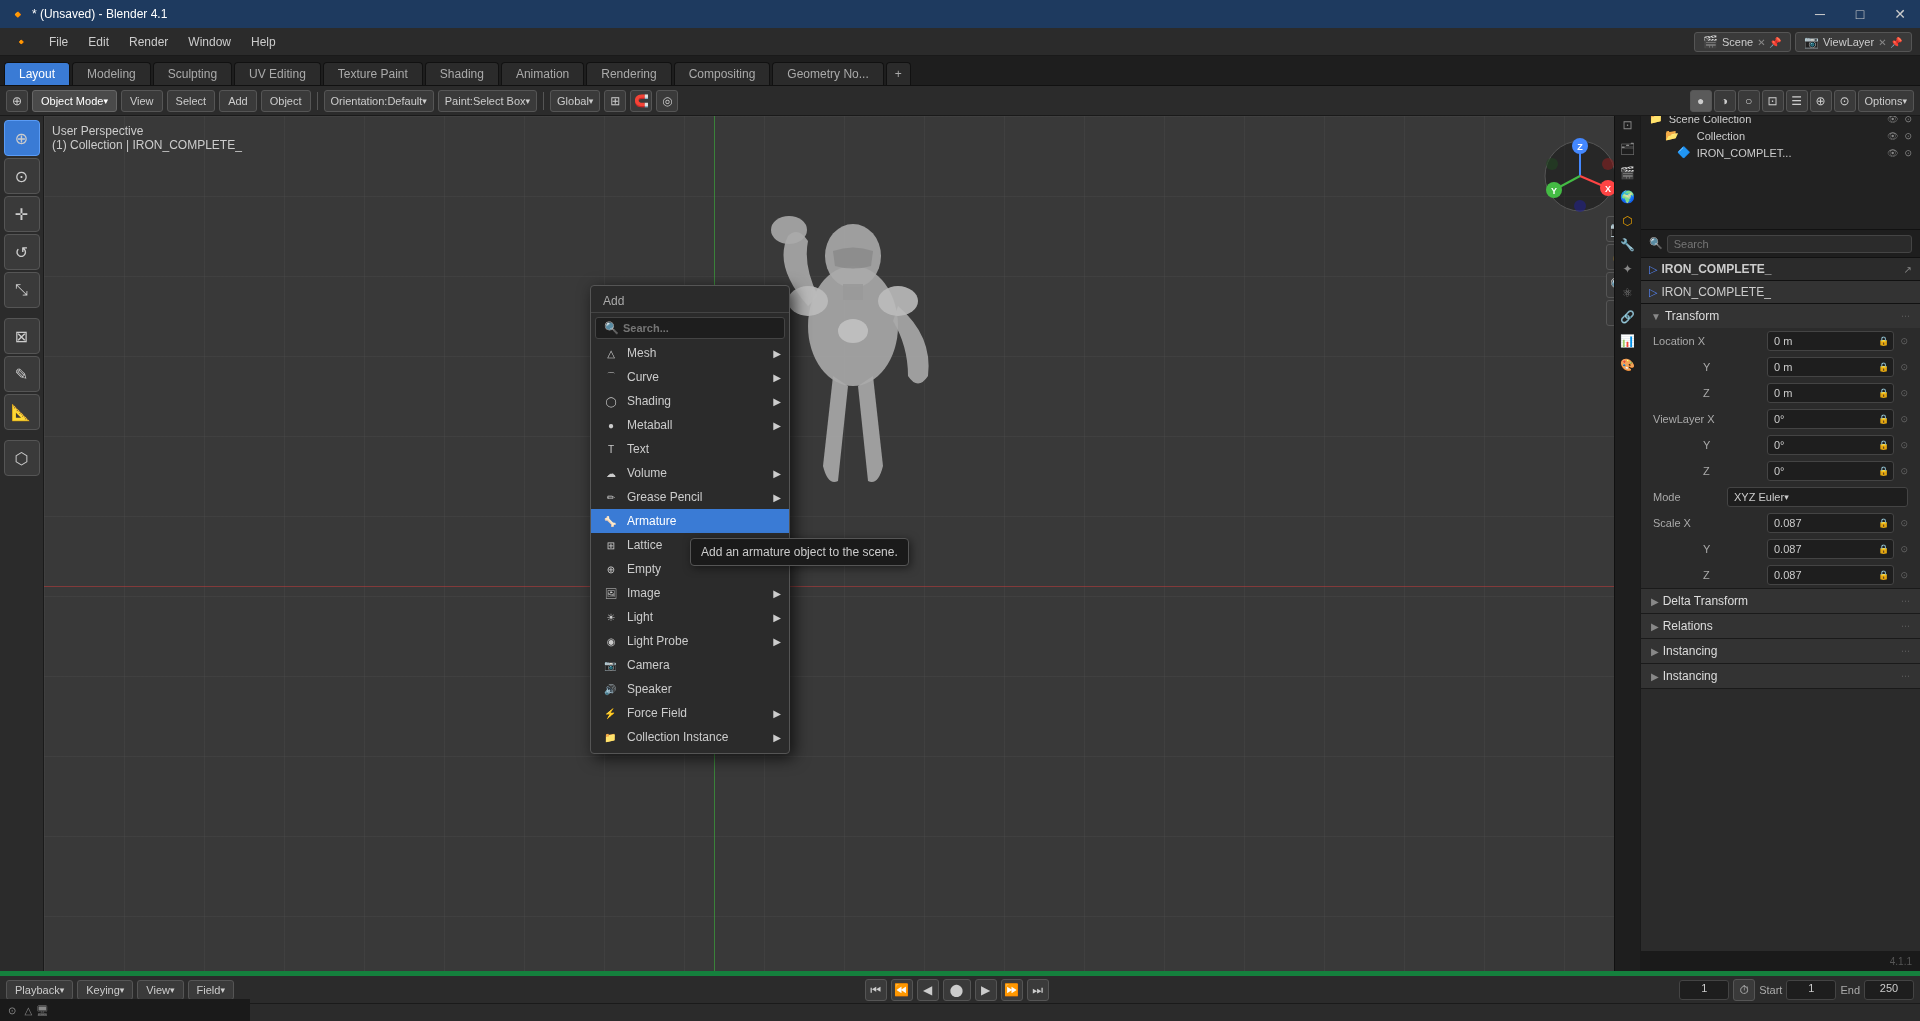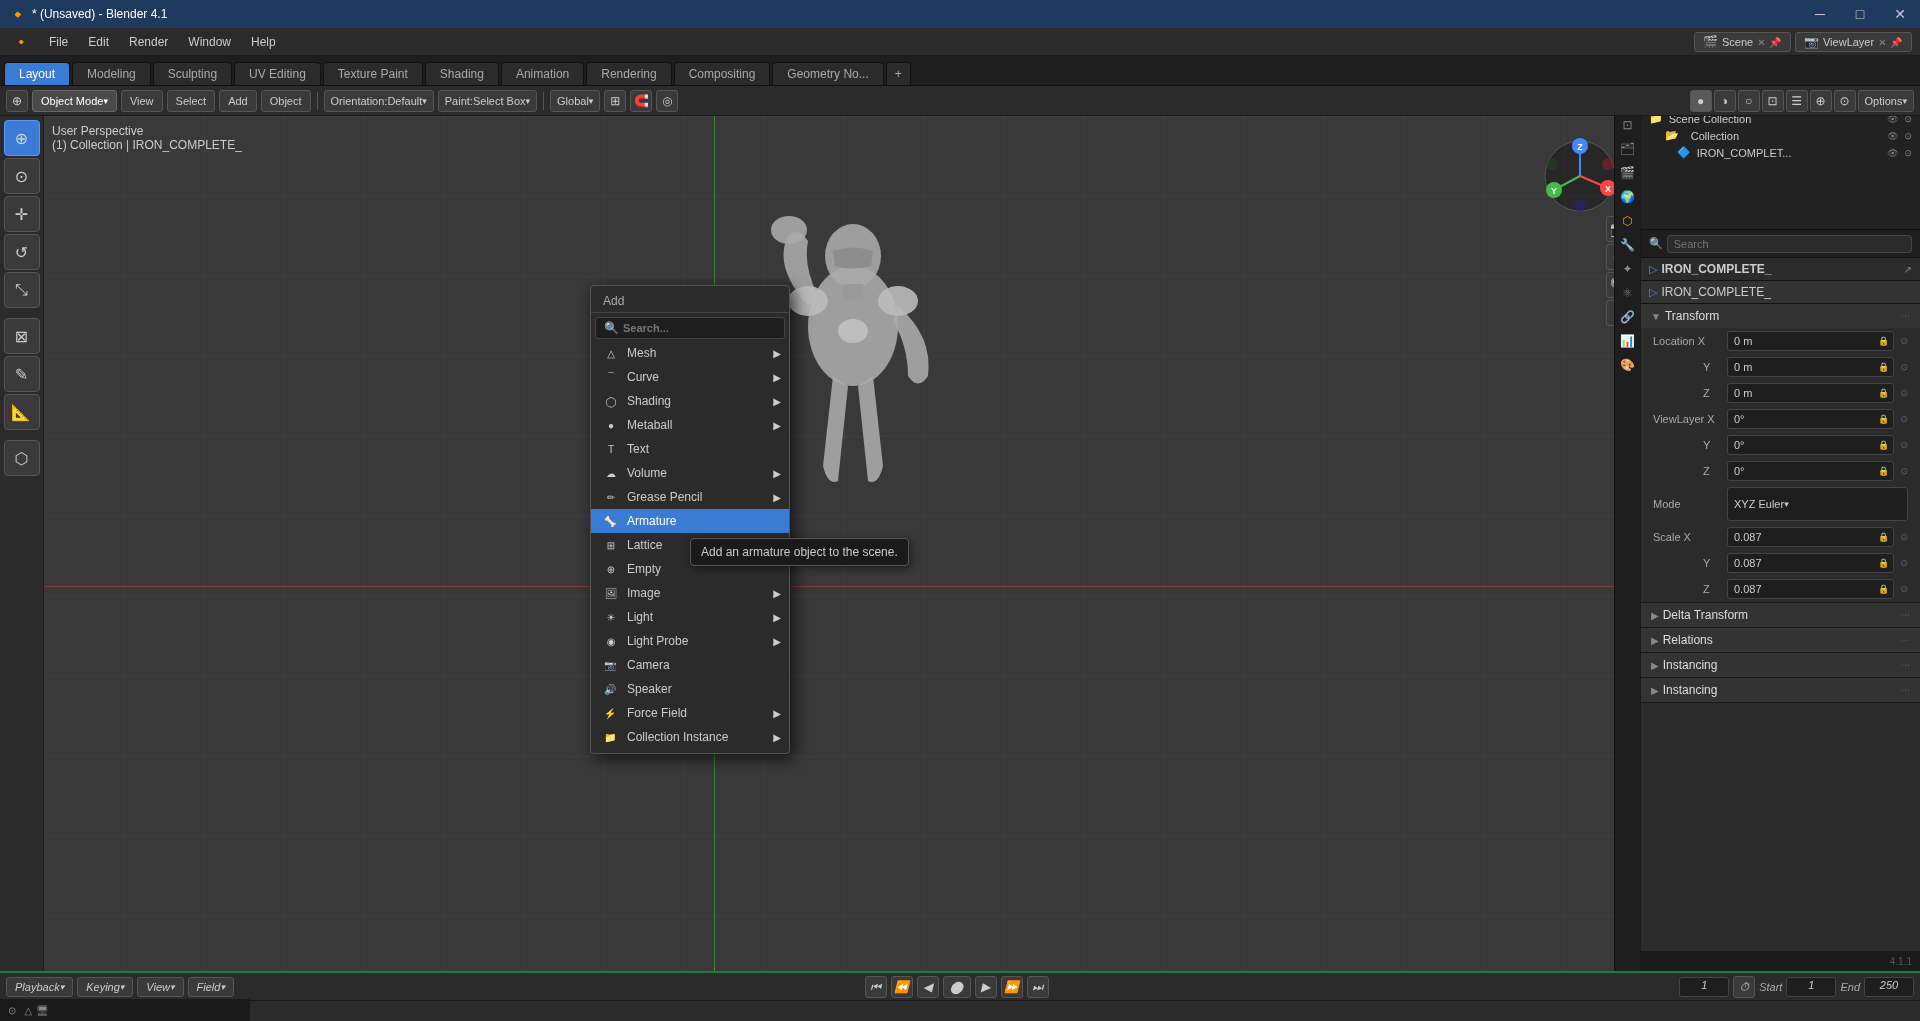--- a/index.html
+++ b/index.html
@@ -433,35 +433,36 @@
       background: #1e1e1e;
       border: 1px solid #444;
       border-radius: 3px;
       color: #ccc;
       font-size: 11px;
       padding: 2px 6px;
       height: 20px;
       display: flex;
       align-items: center;
       position: relative;
+      margin-left: 40px;
     }
     .prop-field .lock-icon {
       position: absolute;
       right: 4px;
       font-size: 9px;
       color: #666;
     }
     .prop-dropdown {
       flex: 1;
       background: #1e1e1e;
       border: 1px solid #444;
       border-radius: 3px;
       color: #ccc;
       font-size: 11px;
-      padding: 16px 6px;
+      padding: 2px 6px;
       height: 20px;
       display: flex;
       align-items: center;
     }
     .prop-dropdown::after { content: ' ▾'; font-size: 9px; }
 
     
     #prop-icons {
       position: absolute;
       top: 86px;
@@ -490,25 +491,24 @@
     .pi-btn.active { color: #e8a000; }
 
     
     #timeline {
       position: absolute;
       bottom: 0;
       left: 0;
       right: 0;
       height: 50px;
       background: #2b2b2b;
-      border-top: 2px solid #15803d;
+      border-top: 5px solid #15803d;
       z-index: 100;
       display: flex;
       flex-direction: column;
-      font-style: italic;
     }
     .timeline-controls {
       height: 28px;
       display: flex;
       align-items: center;
       padding: 0 6px;
       gap: 4px;
       border-bottom: 1px solid #1a1a1a;
     }
     .tl-btn {
@@ -920,21 +920,21 @@
     <div class="outliner-item">
       <span class="oi-icon">📁</span>
       <span style="margin-left:2px;">Scene Collection</span>
       <span style="flex:1"></span>
       <span style="font-size:9px;color:#888;">👁</span>
       <span style="font-size:9px;color:#888;margin-left:2px;">⊙</span>
     </div>
     <div class="outliner-item">
       <span style="margin-left:12px;"></span>
       <span class="oi-icon">📂</span>
-      <span style="margin-left:8px;">Collection</span>
+      <span style="margin-left:14px;">Collection</span>
       <span style="flex:1"></span>
       <span style="font-size:9px;color:#888;">👁</span>
       <span style="font-size:9px;color:#888;margin-left:2px;">⊙</span>
     </div>
     <div class="outliner-item">
       <span style="margin-left:24px;"></span>
       <span class="oi-icon" style="color:#5588ff;">🔷</span>
       <span style="margin-left:2px;">IRON_COMPLET...</span>
       <span style="flex:1"></span>
       <span style="font-size:9px;color:#888;">👁</span>

